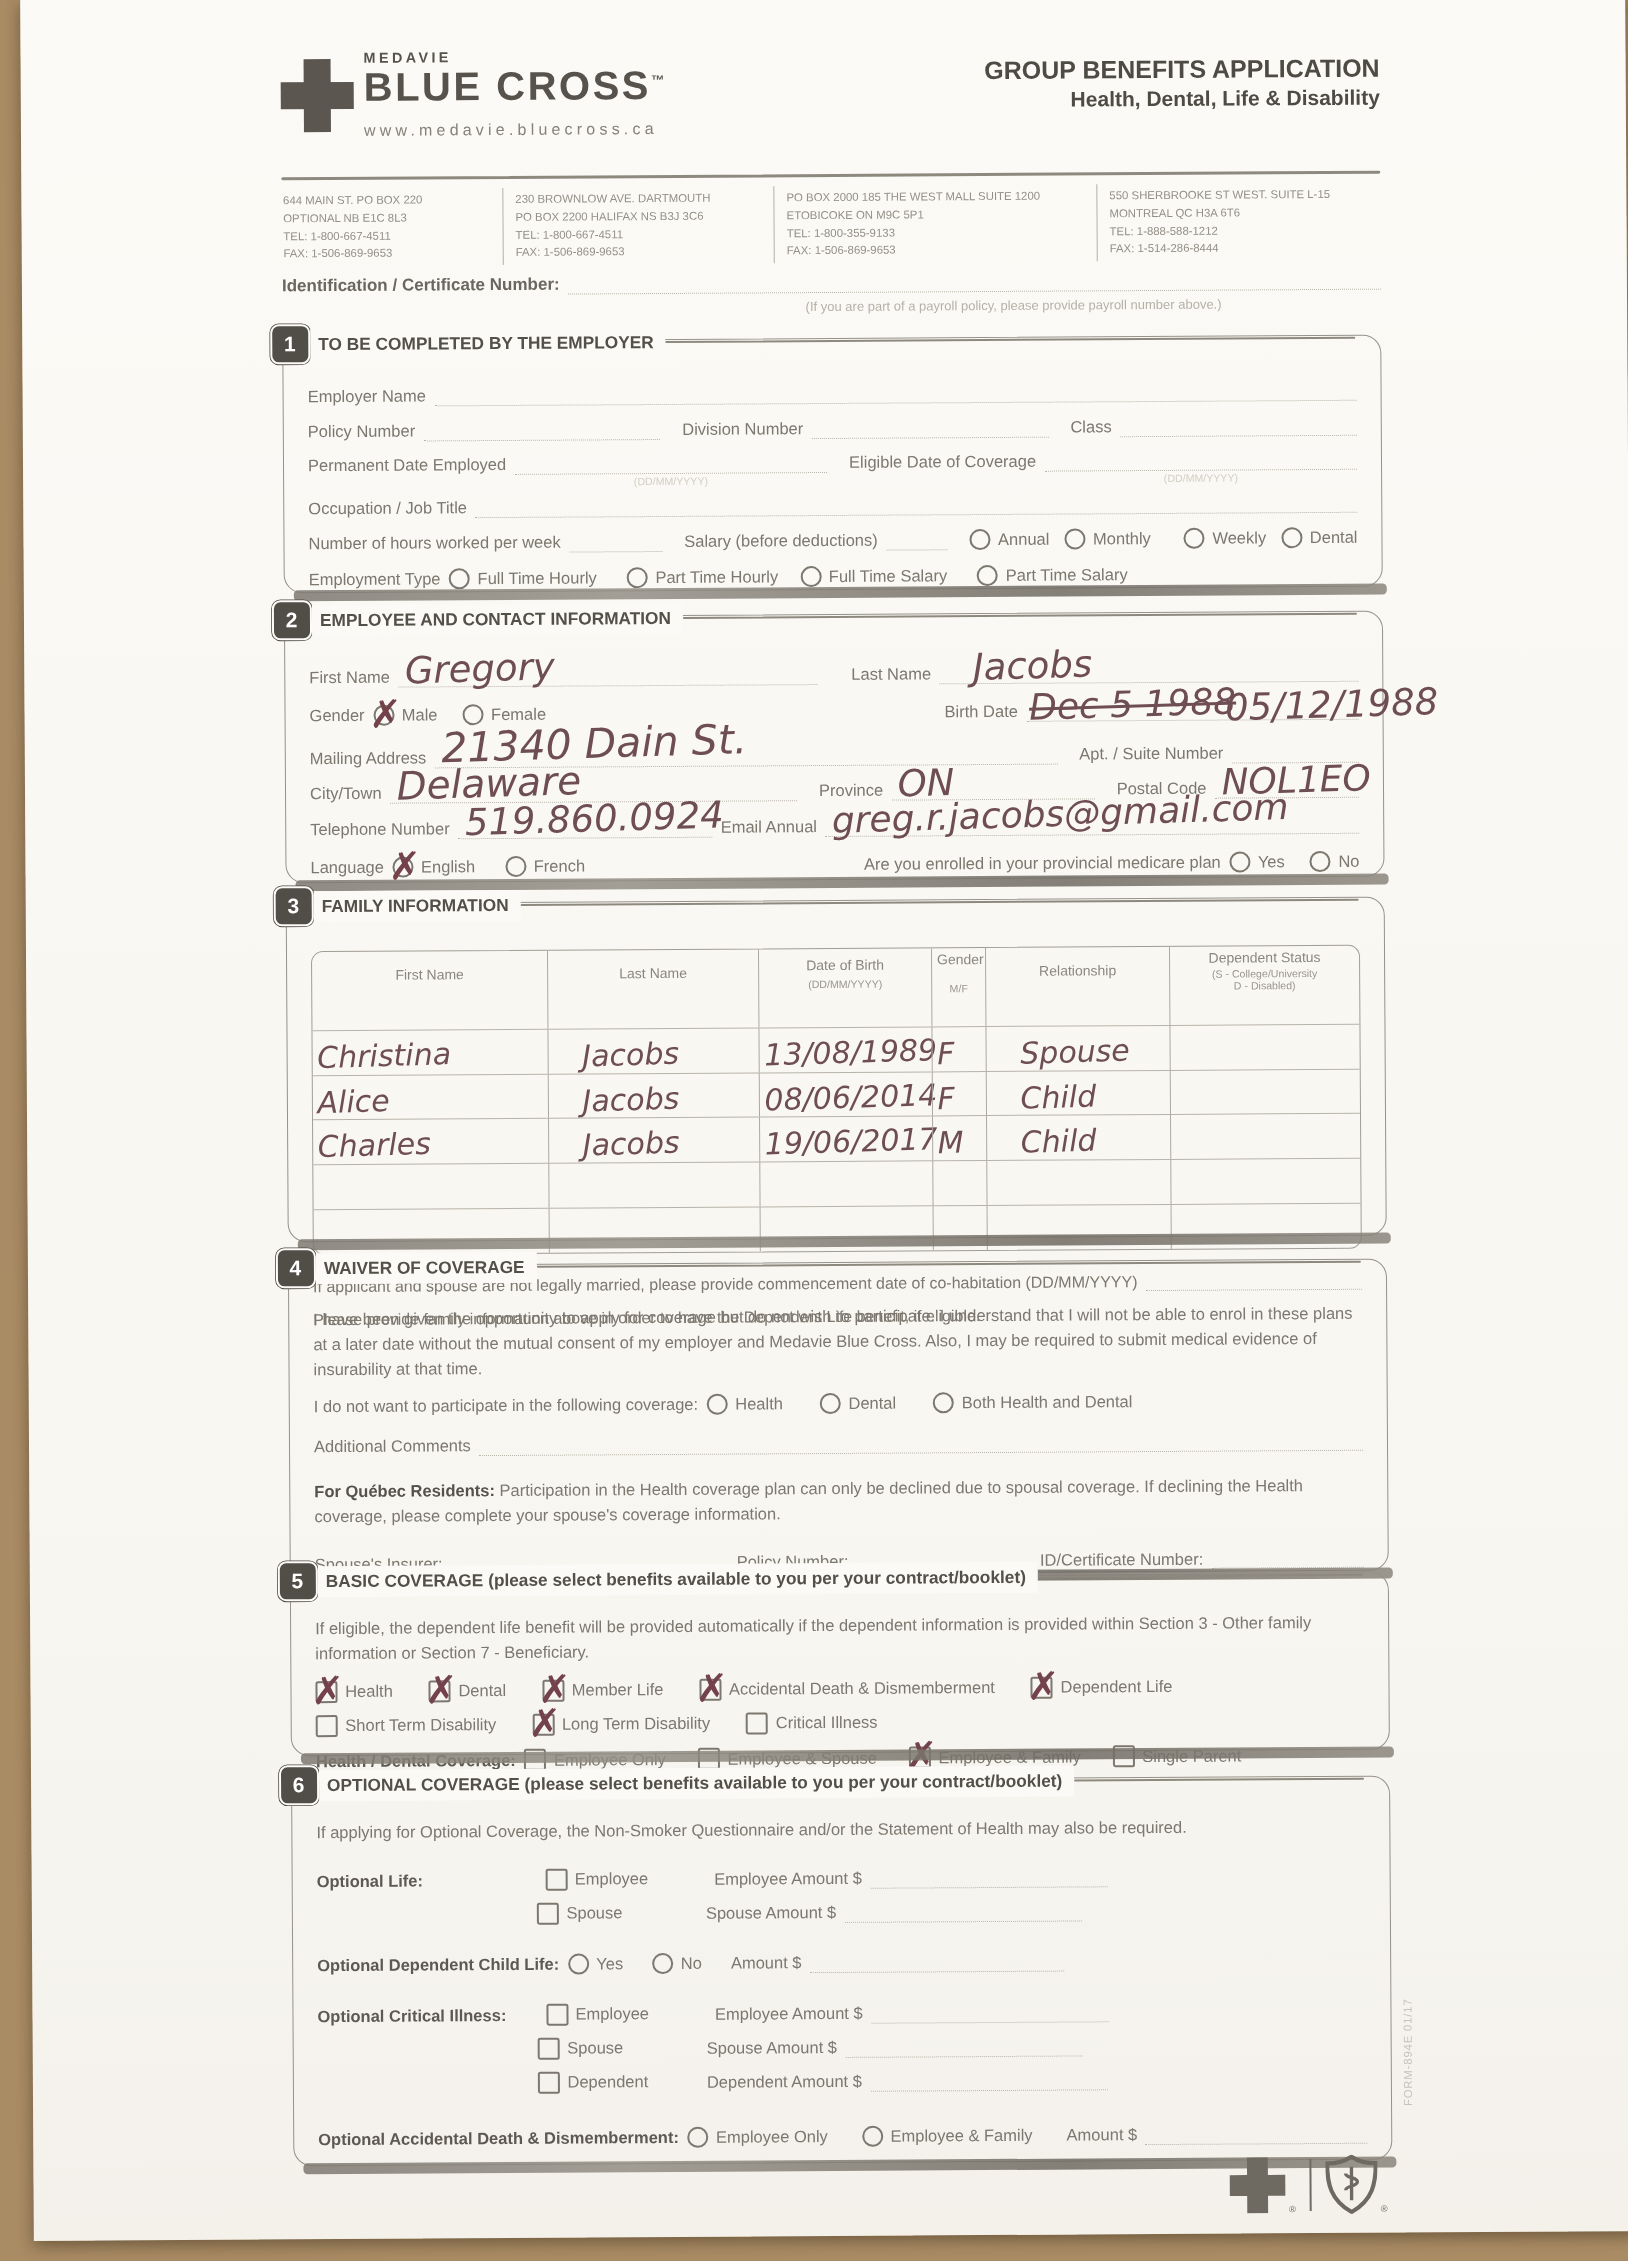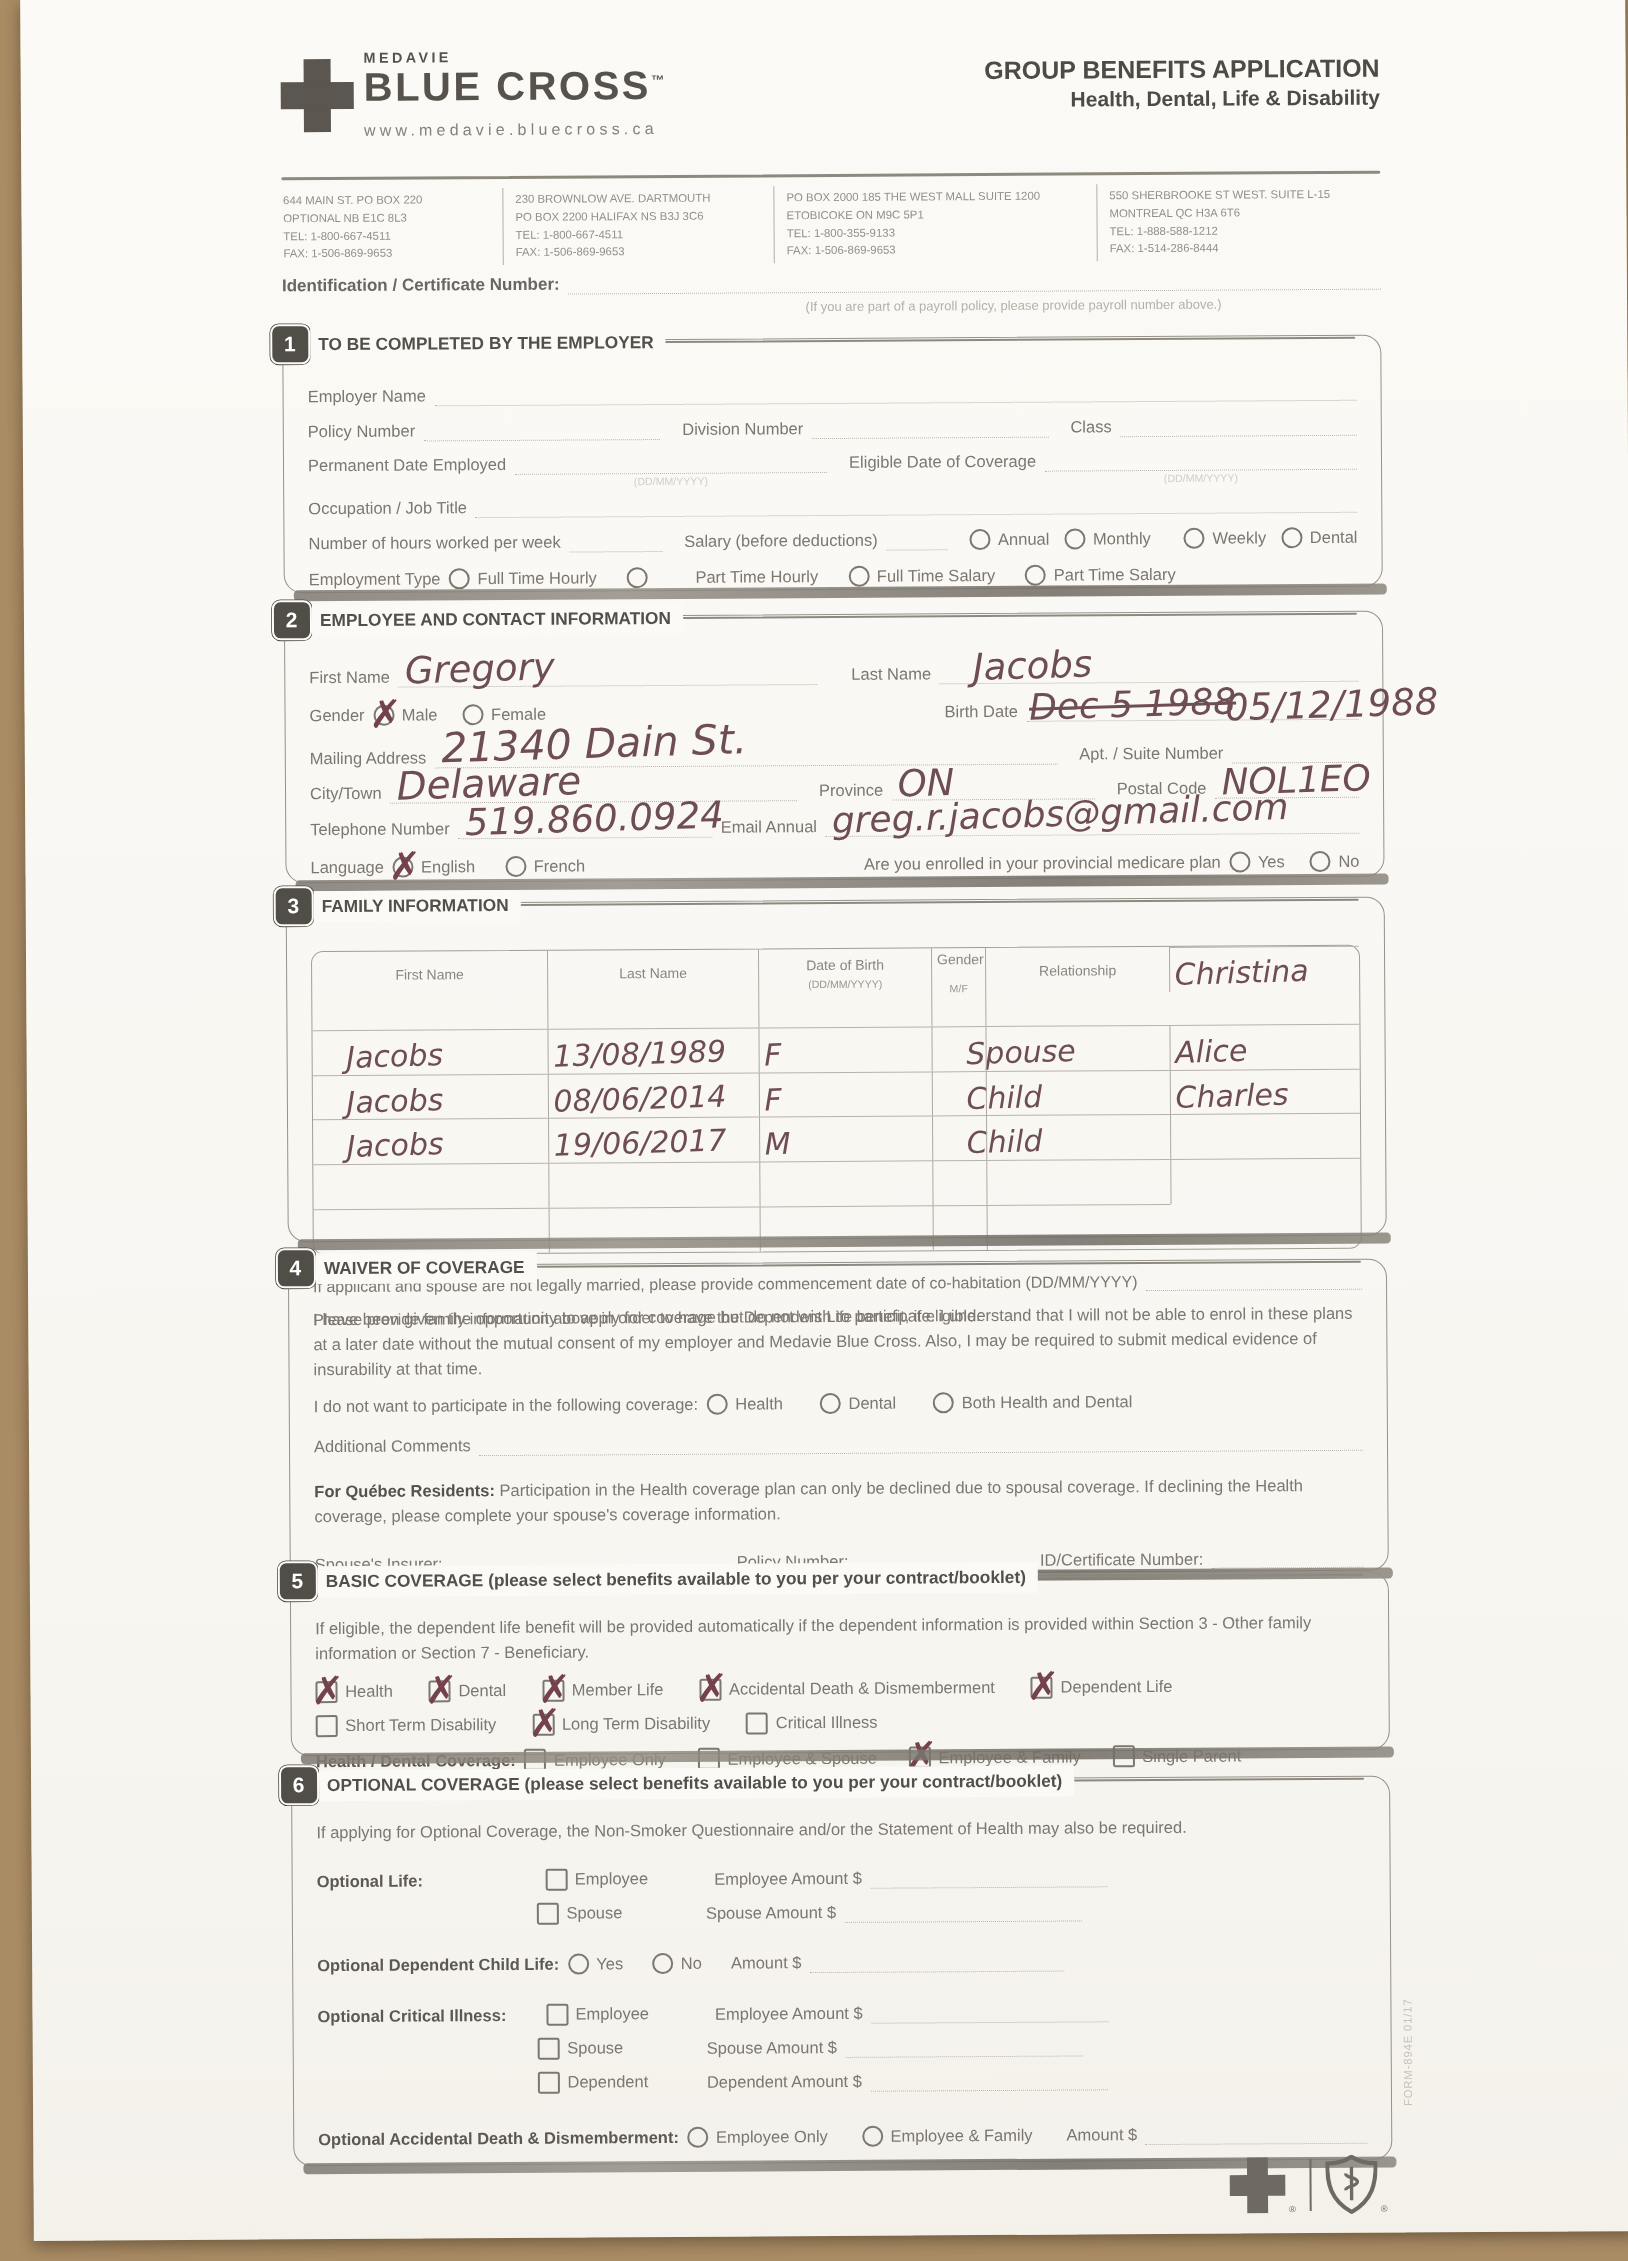--- a/index.html
+++ b/index.html
@@ -209,21 +209,21 @@
             <span class="radio"></span>
             <span>Dental</span>
           </span>
     </div>
     <div class="row" style="margin-top:15px;">
       <span class="lbl">Employment Type</span>
       <span class="opt" style="margin-right:30px;">
             <span class="radio"></span>
             <span>Full Time Hourly</span>
           </span>
-      <span class="opt" style="margin-right:30px;gap:40px;">
+      <span class="opt" style="margin-right:22px;">
             <span class="radio"></span>
             <span>Part Time Hourly</span>
           </span>
       <span class="opt" style="margin-right:30px;">
             <span class="radio"></span>
             <span>Full Time Salary</span>
           </span>
       <span class="opt">
             <span class="radio"></span>
             <span>Part Time Salary</span>
@@ -343,20 +343,24 @@
         <div class="fam-h">
               <div style="margin-top:5px;">Date of Birth</div>
               <div class="sub">(DD/MM/YYYY)</div>
             </div>
         <div class="fam-h">
               <div>Gender</div>
               <div class="sub" style="margin-top:15px;">M/F</div>
             </div>
         <div class="fam-h">
               <div style="margin-top:12px;">Relationship</div>
+            </div>
+        <div class="fam-h">
+              <div>Dependent Status</div>
+              <div class="sub" style="margin-top:1.7px;"><span>(S - College/University</span><br><span>D - Disabled)</span></div>
             </div>
 
         <div class="fam-c">
               <span class="hw">Christina</span>
             </div>
         <div class="fam-c">
               <span class="hw" style="left:34px;">Jacobs</span>
             </div>
         <div class="fam-c">
               <span class="hw">13/08/1989</span>

